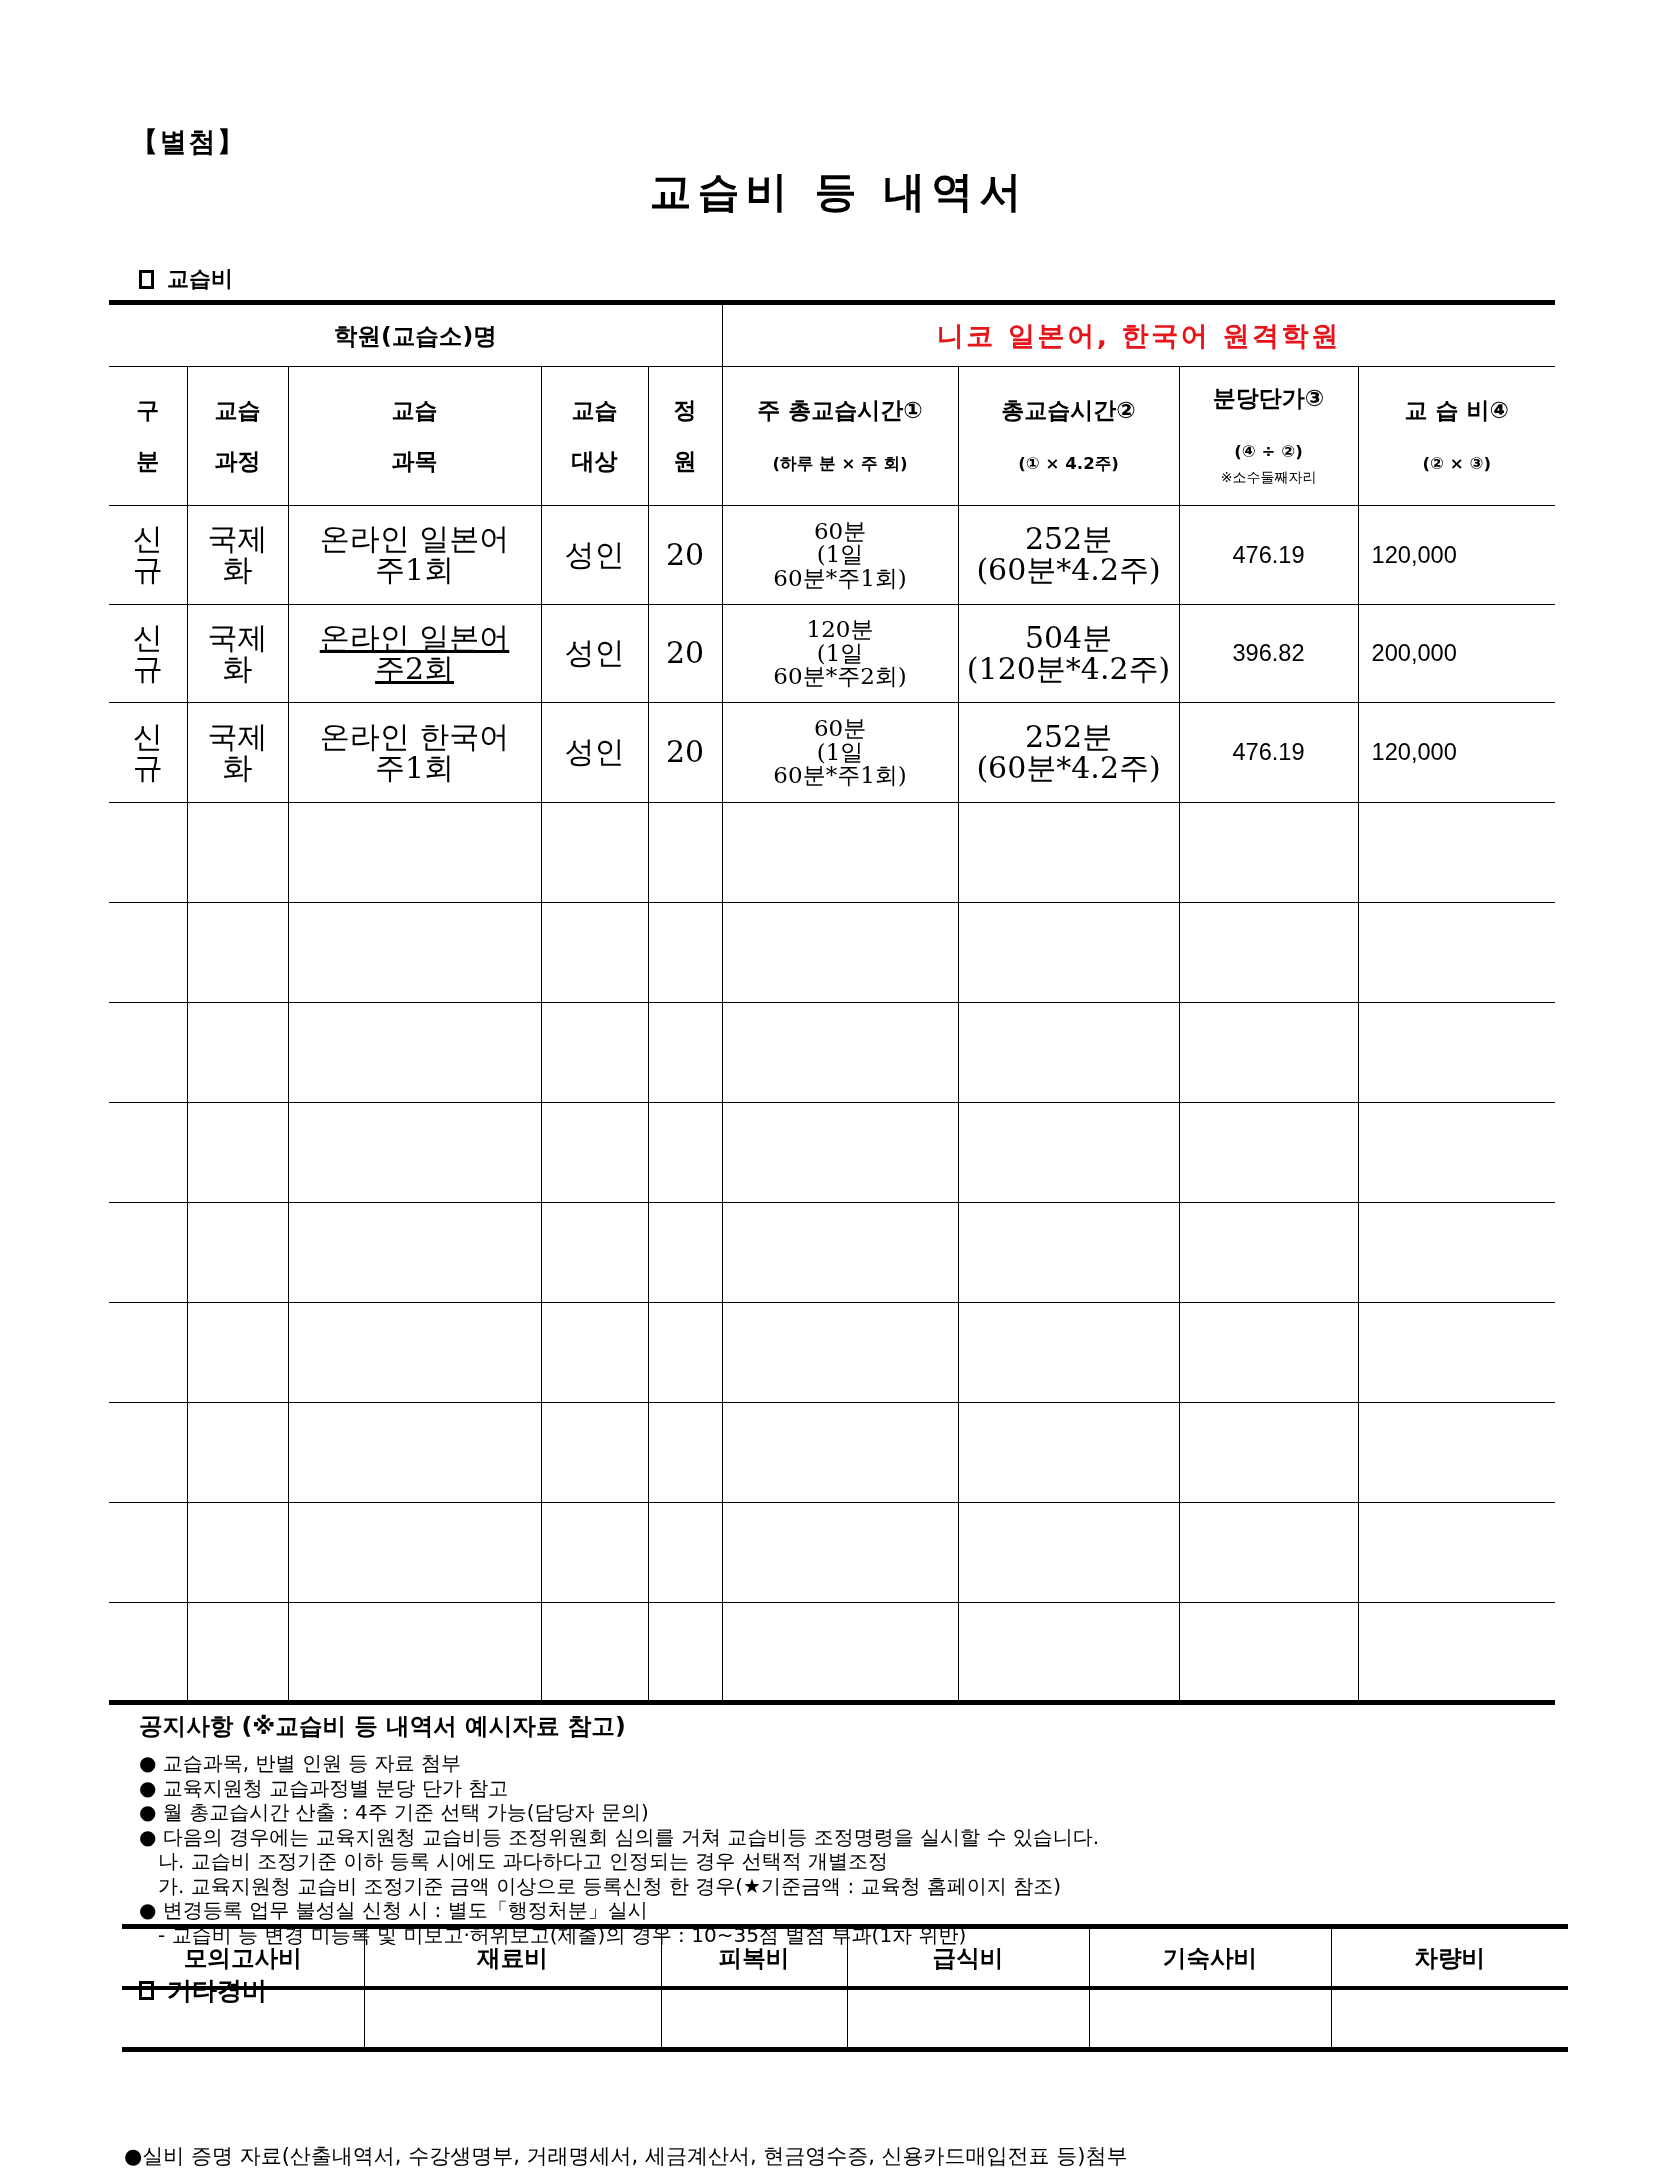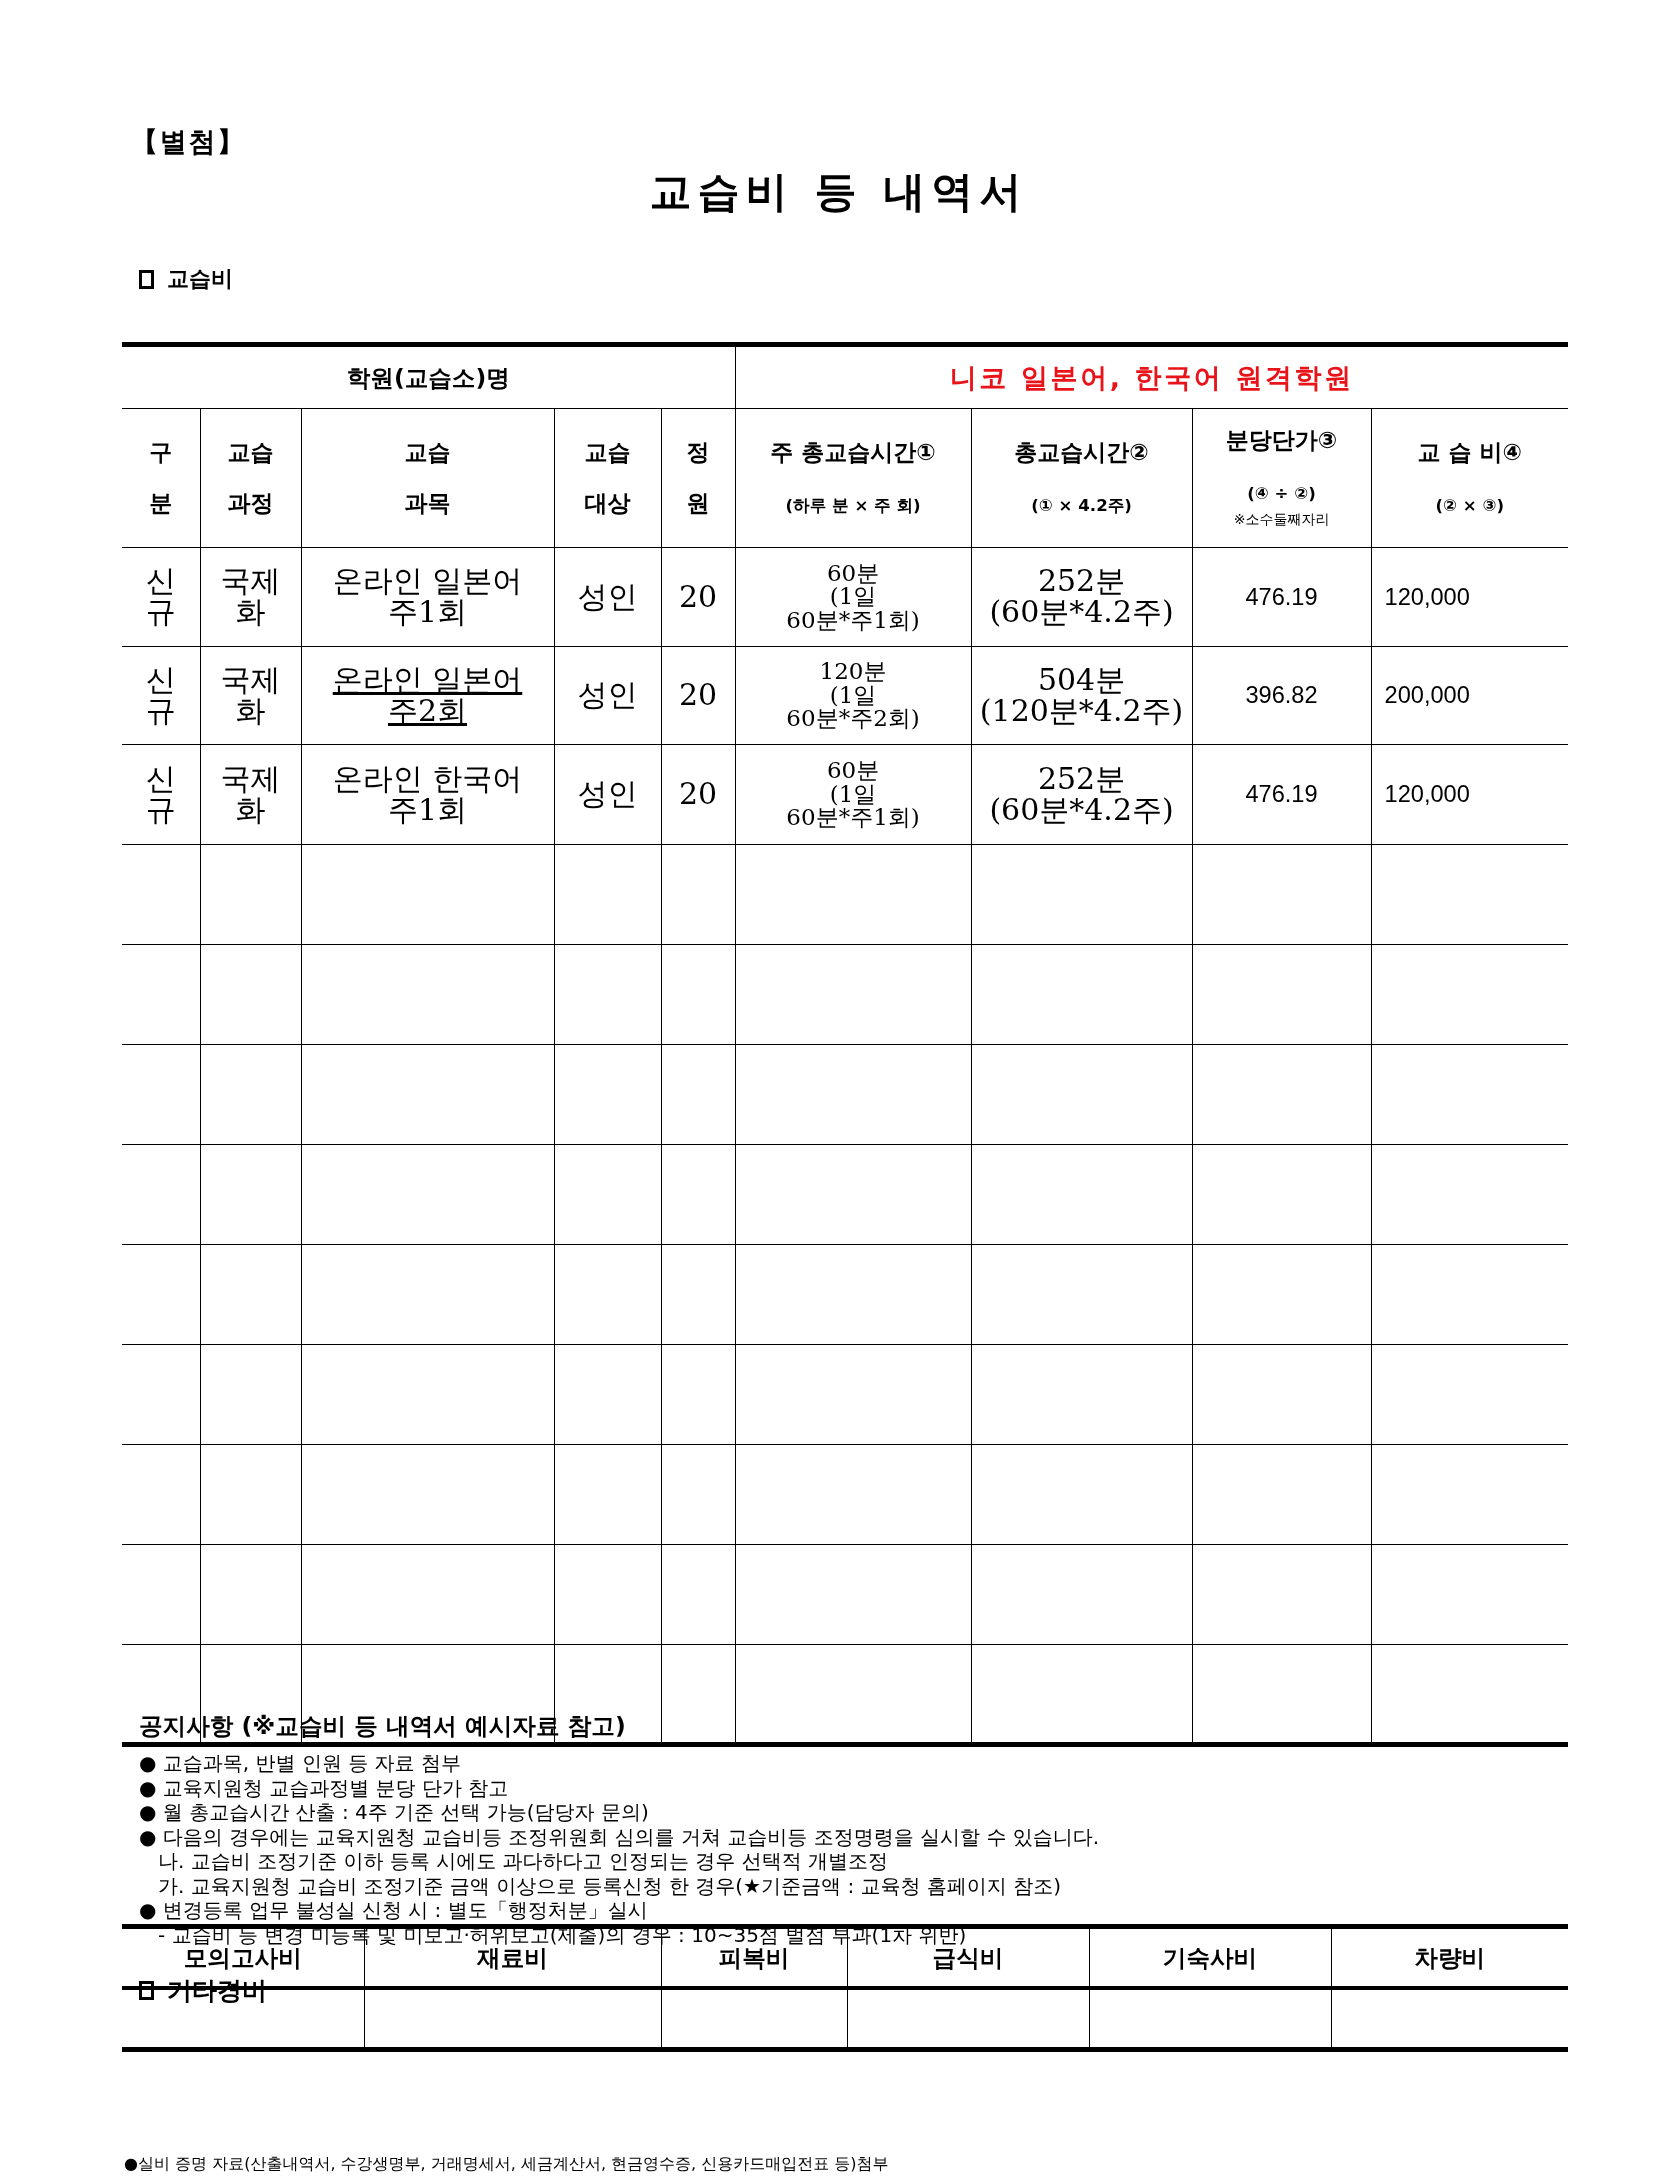--- a/index.html
+++ b/index.html
@@ -2,21 +2,21 @@
 <html style="font-size:7px"><head>
 <meta charset="utf-8">
 <style>
   html, body { margin:0; padding:0; background:#ffffff; }
   body { width:1677px; height:2373px; position:relative; font-family:"DejaVu Sans","Liberation Sans",sans-serif; color:#000; }
   .attach { position:absolute; left:131px; top:124px; font-size:27px; font-weight:bold; letter-spacing:1.7px; }
   .title { position:absolute; left:0; width:1677px; top:164px; text-align:center; font-size:42px; font-weight:bold; letter-spacing:6.1px; }
   .sec { position:absolute; left:139px; font-size:22px; font-weight:bold; display:flex; align-items:center; gap:13px; }
   .box { display:inline-block; width:15px; height:19px; border:3.1px solid #000; box-sizing:border-box; }
   table { border-collapse:collapse; table-layout:fixed; position:absolute; }
-  #main { left:122px; top:300px; width:1446px;margin-top:42px; }
+  #main { left:109px; top:300px; width:1446px; }
   #main td { border:1.3px solid #000; text-align:center; vertical-align:middle; padding:0; }
   #main tr.top td { border-top:5.2px solid #000; }
   #main tr.last td { border-bottom:5.2px solid #000; }
   #main td.first { border-left:none; }
   #main td.lastc { border-right:none; }
   .hd { font-weight:bold; font-size:23px; line-height:1.1; }
   .hd .sub { font-size:16.6px; font-weight:bold; }
   .hd .tiny { font-size:14px; font-weight:normal; display:block; margin-top:7.9px; }
   .namecell { font-weight:bold; font-size:23.6px; }
   .namered { color:#e8141a; font-weight:bold; font-size:27px; letter-spacing:2.6px; }
@@ -25,21 +25,21 @@
   .num { font-family:"Liberation Sans",sans-serif; font-size:23.6px; }
   .left { text-align:left !important; padding-left:13px !important; }
   .notice-title { position:absolute; left:139px; top:1710px; font-size:23.6px; font-weight:bold; }
   .notices { position:absolute; left:139px; top:1751px; font-size:20px; line-height:24.5px; }
   .notices div { white-space:nowrap; }
   #other { left:122px; top:1912px; width:1446px;margin-top:12px; }
   #other td { border:1.3px solid #000; text-align:center; vertical-align:middle; }
   #other tr.h td { border-top:5.2px solid #000; border-bottom:4.4px solid #000; height:55px; font-weight:bold; font-size:23.6px; }
   #other tr.b td { border-bottom:5.2px solid #000; height:55px; }
   #other td.first { border-left:none; } #other td.lastc { border-right:none; }
-  .foot { position:absolute; left:124px; top:2142px; font-size:16px;margin-top:12px; }
+  .foot { position:absolute; left:124px; top:2142px; font-size:21px; }
 </style>
 </head>
 <body>
 
 <div class="attach">【별첨】</div>
 <div class="title">교습비 등 내역서</div>
 
 <div class="sec" style="top:264px;">
   <span class="box"></span>
   <span>교습비</span>

